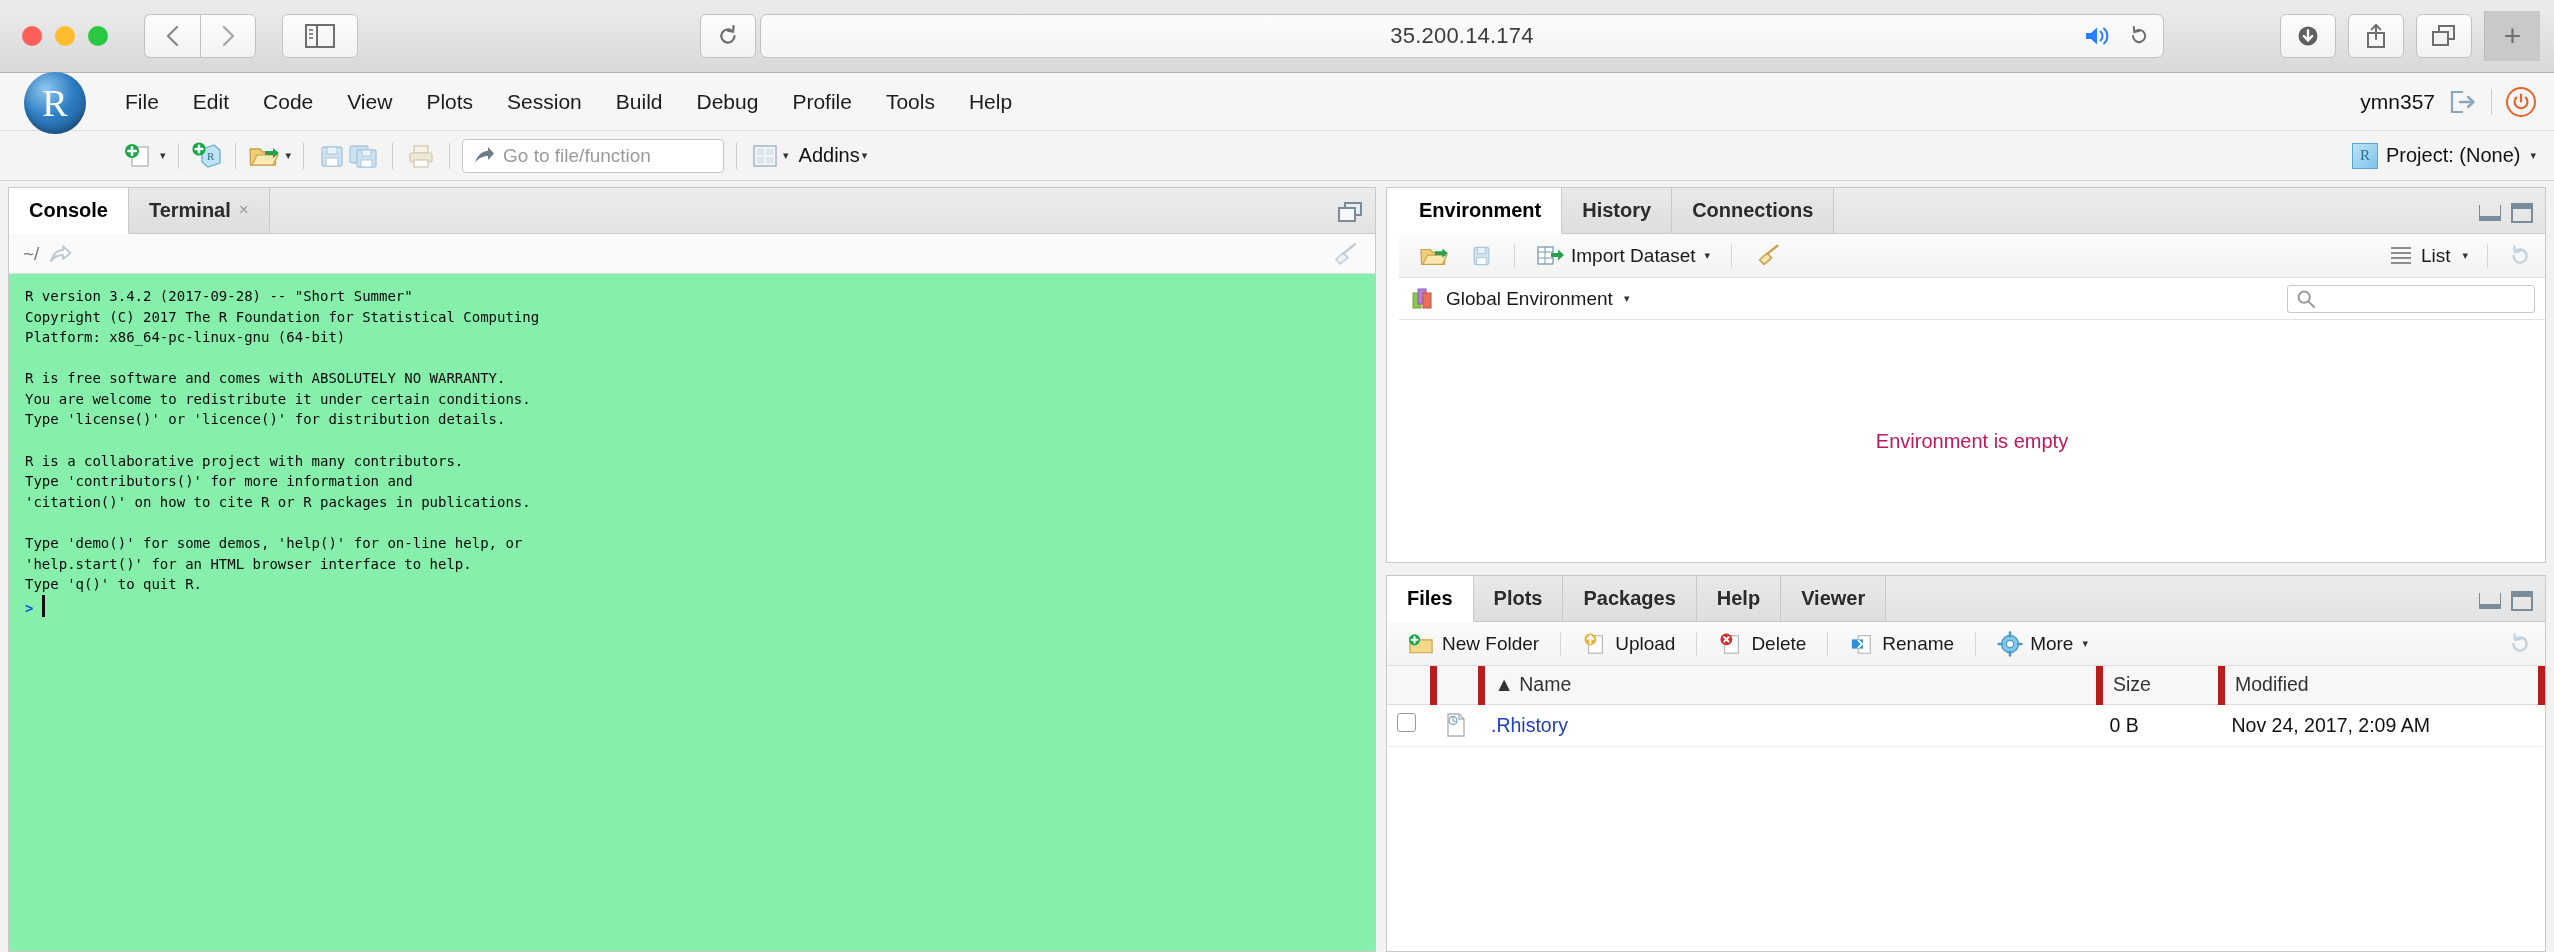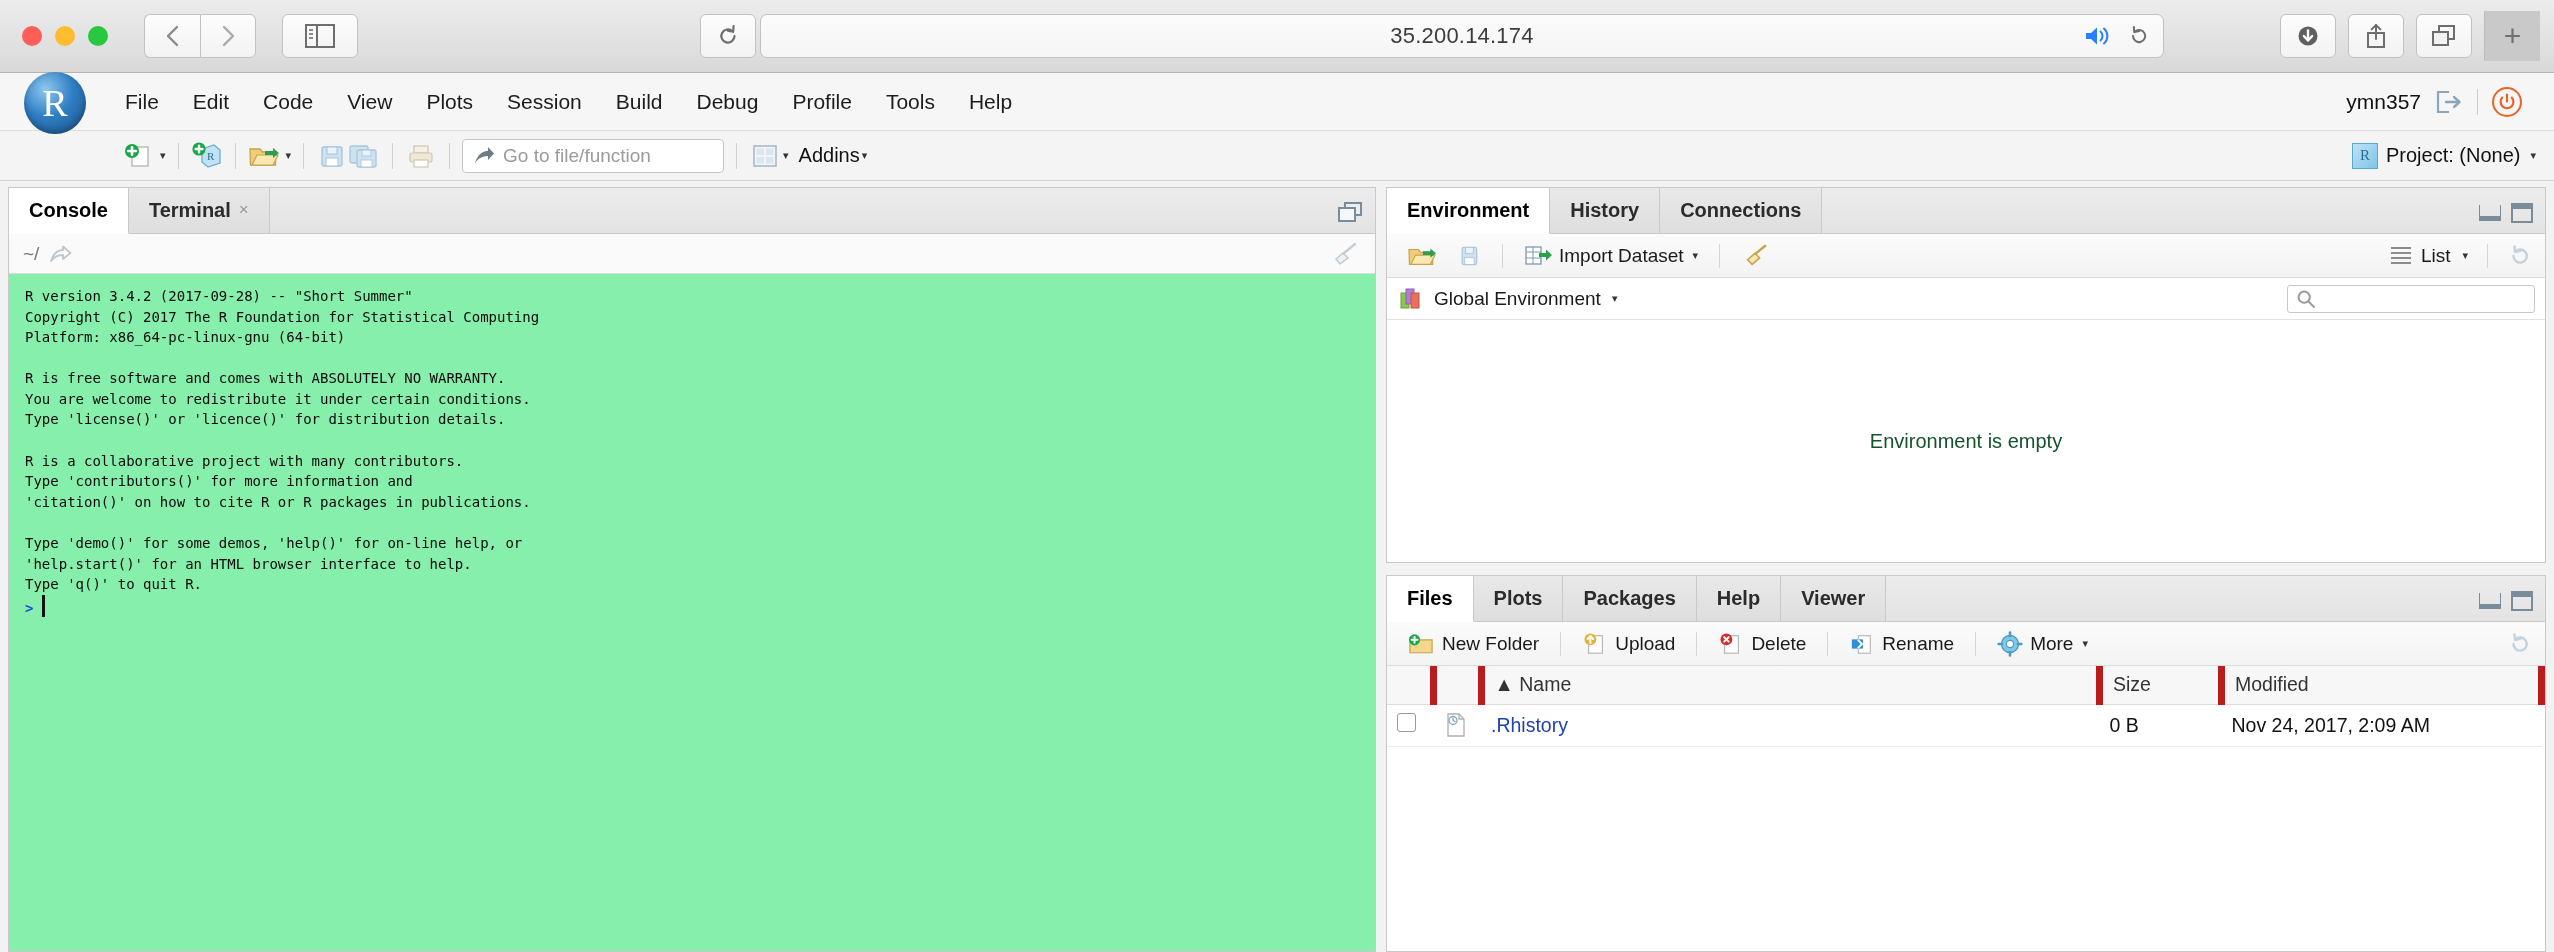--- a/index.html
+++ b/index.html
@@ -92,21 +92,21 @@
     color: #fff; font-family: "Liberation Serif", serif; font-size: 38px;
     box-shadow: inset 0 -3px 6px rgba(0,0,0,.25);
     position: relative; z-index: 5;
   }
   .menu-items { display: flex; align-items: center; margin-left: 22px; gap: 0px; }
   .menu-item {
     font-size: 21px; color: #1c1c1c;
     padding: 6px 17px;
     white-space: nowrap;
   }
-  .menu-right { position: absolute; right: 32px; display: flex; align-items: center; gap: 14px; }
+  .menu-right { position: absolute; right: 18px; display: flex; align-items: center; gap: 14px; }
   .user-name { font-size: 21px; color: #111; }
   .signout-icon { color: #5a7c9a; }
   .menu-divider { width: 1px; height: 26px; background: #ccc; }
   .power-icon {
     width: 30px; height: 30px; border-radius: 50%;
     border: 2.5px solid #e8652a;
     display: flex; align-items: center; justify-content: center;
     color: #e8652a; font-size: 16px; font-weight: bold;
   }
 
@@ -192,21 +192,21 @@
     white-space: pre;
     overflow: hidden;
   }
   .prompt-line { color: #1a4fd6; font-weight: bold; }
   .cursor {
     display: inline-block; width: 2.5px; height: 22px;
     background: #111; vertical-align: -4px; margin-left: 9px;
   }
 
   
-  .env-panel { height: 376px; }
+  .env-panel { height: 376px; padding-left: 12px; }
   .files-panel { flex: 1; margin-top: 12px; }
 
   .mini-toolbar {
     height: 44px;
     background: linear-gradient(to bottom,#fbfbfb,#f3f3f3);
     border-bottom: 1px solid #dcdcdc;
     display: flex; align-items: center; padding: 0 12px; gap: 4px;
     font-size: 19px; color: #1a1a1a;
     position: relative;
   }
@@ -228,21 +228,21 @@
   .env-search {
     position: absolute; right: 10px;
     width: 248px; height: 28px;
     border: 1px solid #c8c8c8; border-radius: 3px;
     background: #fff;
     display: flex; align-items: center; padding-left: 8px;
     color: #9a9a9a;
   }
   .env-empty {
     flex: 1; display: flex; align-items: center; justify-content: center;
-    font-size: 20px; color: #14532d;
+    font-size: 20px; color: #be185d;
   }
 
   .files-head {
     height: 40px;
     background: #fbfbfb;
     border-bottom: 1px solid #e0e0e0;
     display: flex; align-items: center; padding: 0 10px; gap: 12px;
     font-size: 20px;
     position: relative;
   }

